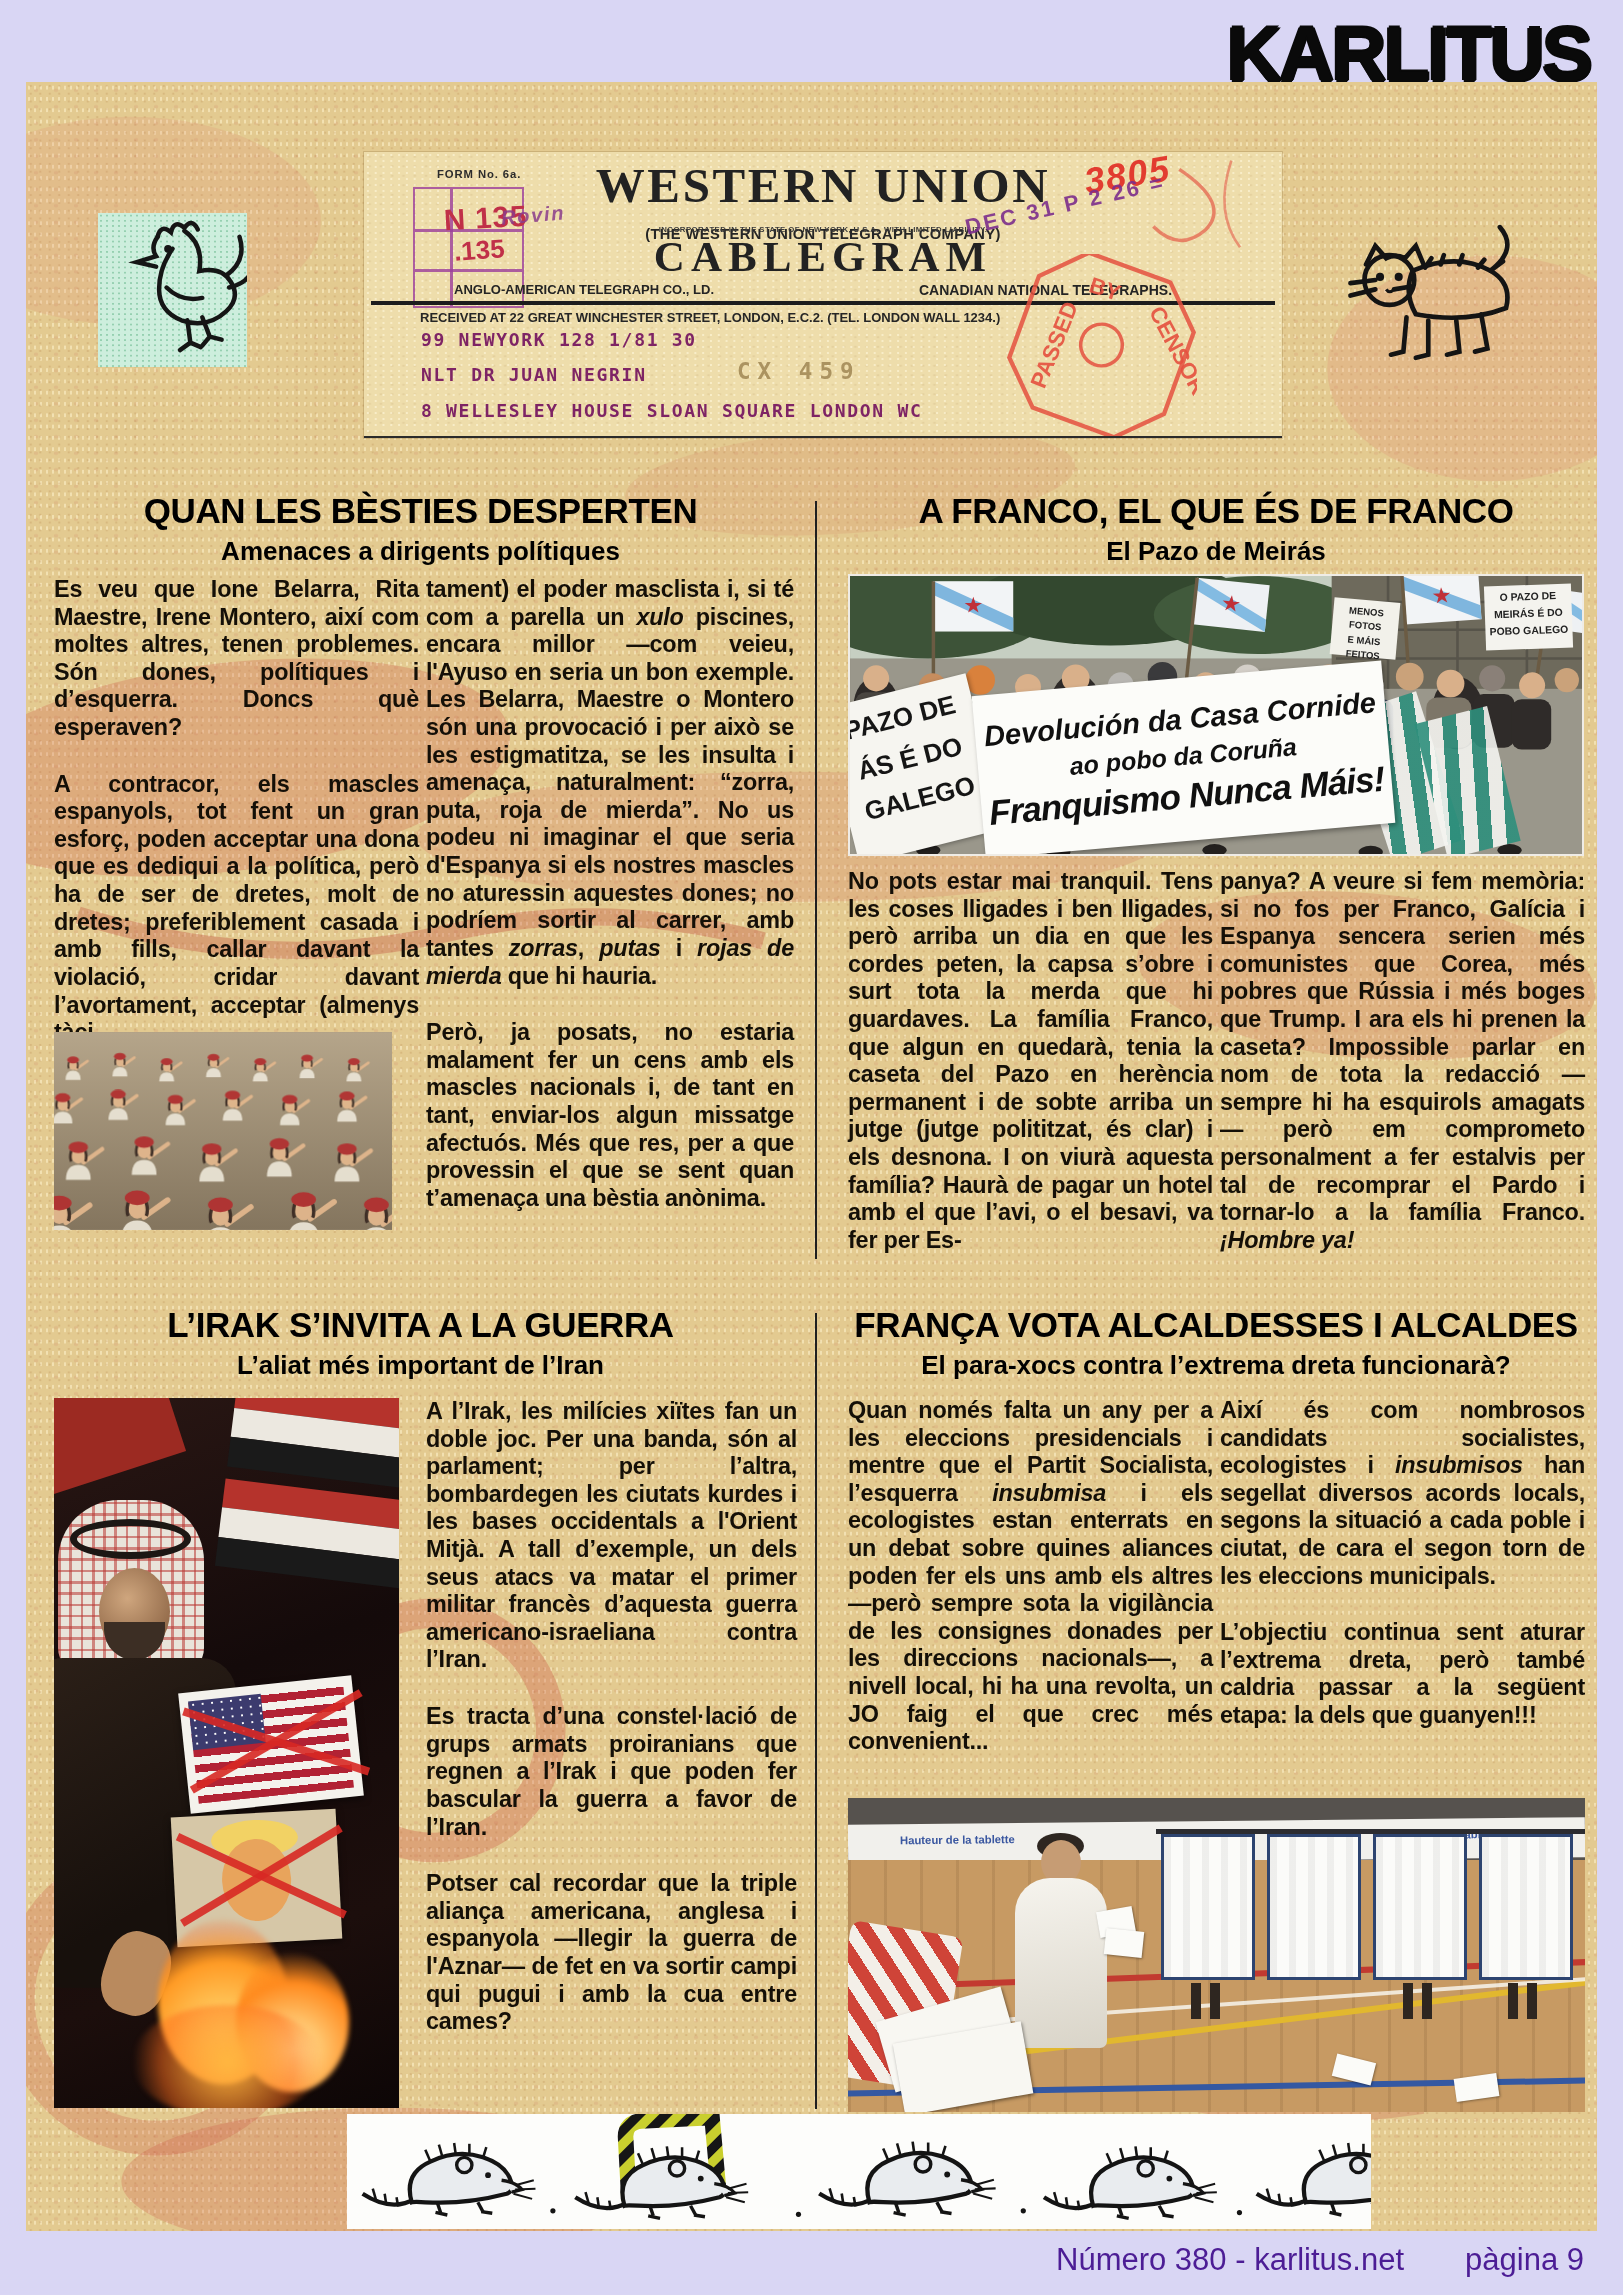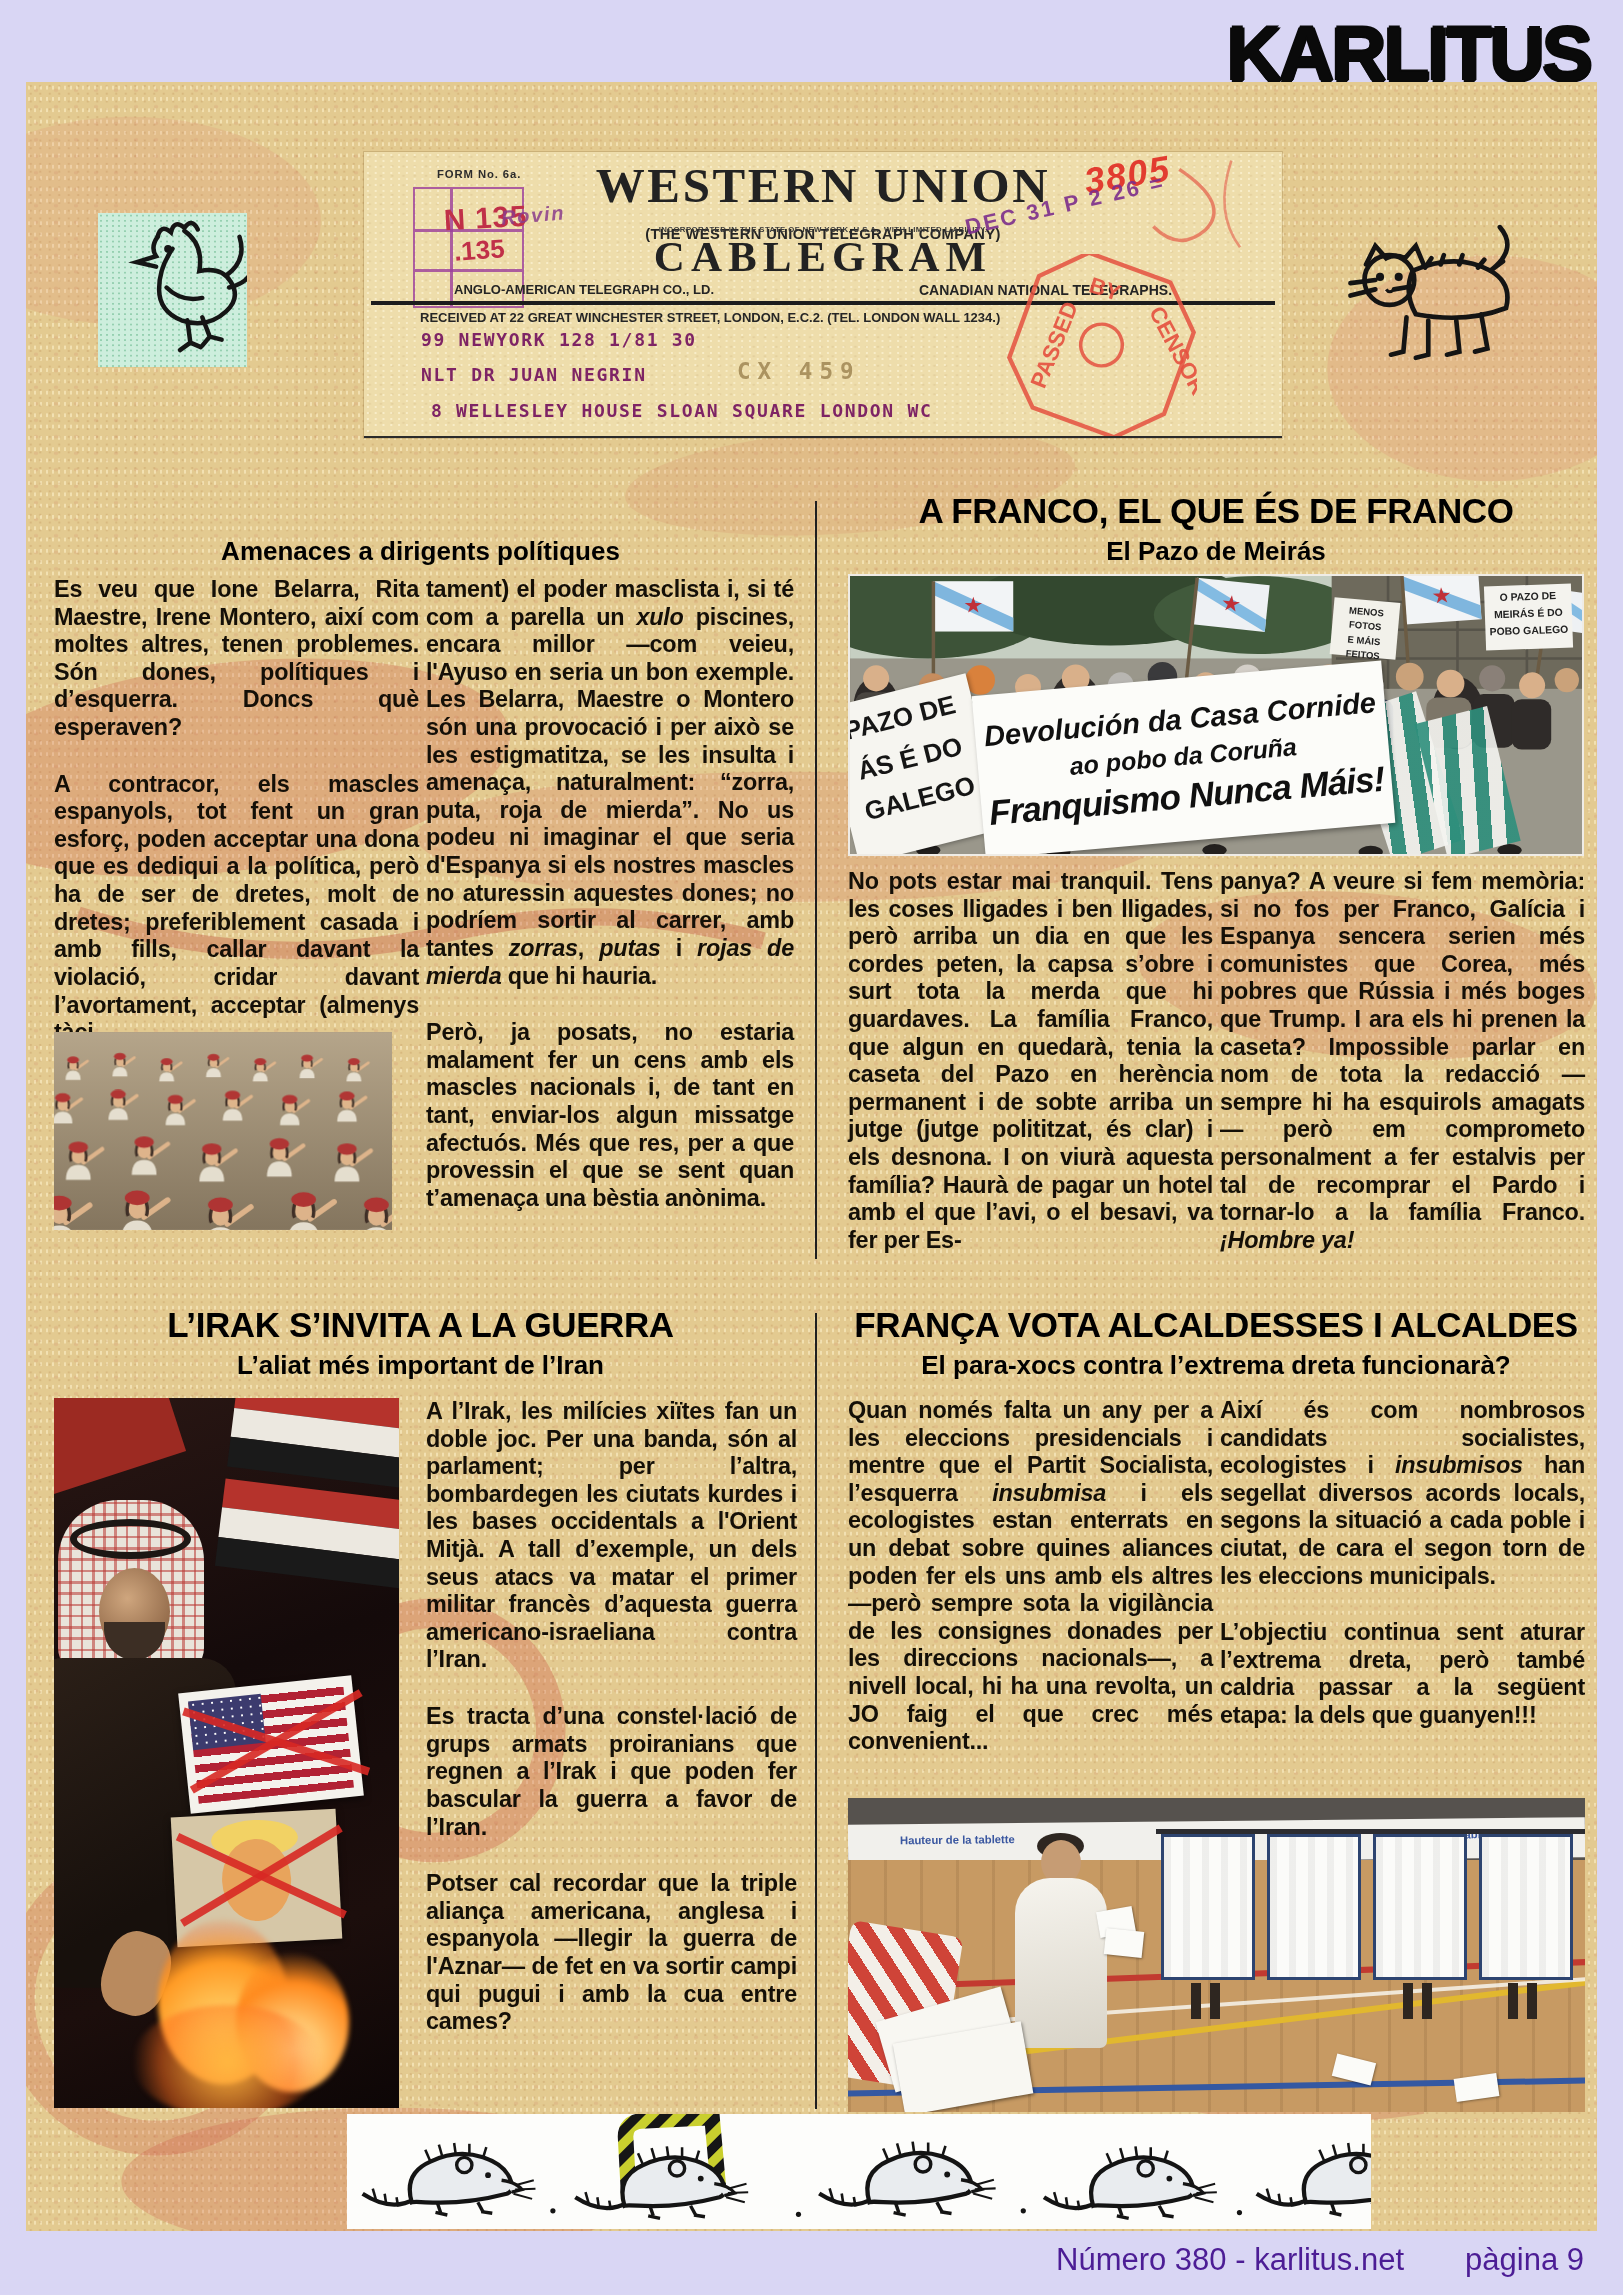--- a/index.html
+++ b/index.html
@@ -193,21 +193,21 @@
     <div class="wusub">(THE WESTERN UNION TELEGRAPH COMPANY)</div>
     <div class="fine">INCORPORATED IN THE STATE OF NEW YORK, U.S.A., WITH LIMITED LIABILITY.</div>
     <div class="scribble">Rovin</div>
     <div class="cable">CABLEGRAM</div>
     <div class="coleft">ANGLO-AMERICAN TELEGRAPH CO., LD.</div>
     <div class="coright">CANADIAN NATIONAL TELEGRAPHS.</div>
     <div class="rule"></div>
     <div class="received">RECEIVED AT 22 GREAT WINCHESTER STREET, LONDON, E.C.2. (TEL. LONDON WALL 1234.)</div>
     <div class="tw" style="left:57px;top:177px;">99 NEWYORK 128 1/81 30</div>
     <div class="tw" style="left:57px;top:212px;">NLT DR JUAN NEGRIN</div>
-    <div class="tw" style="left:67px;top:248px;">8 WELLESLEY HOUSE SLOAN SQUARE LONDON WC</div>
+    <div class="tw" style="left:57px;top:248px;">8 WELLESLEY HOUSE SLOAN SQUARE LONDON WC</div>
     <div class="cx">CX 459</div>
     <div class="rednum">3805</div>
     <div class="datestamp">DEC 31 P 2 26 =</div>
     <svg class="scrawl" width="304" height="104" viewBox="0 0 350 120">
       <path d="M240,20 q60,40 30,70 q-30,26 -60,-4" fill="none" stroke="rgba(226,70,55,.6)" stroke-width="4"></path>
       <path d="M300,10 q-20,60 10,100" fill="none" stroke="rgba(226,70,55,.5)" stroke-width="3"></path>
     </svg>
     <svg class="censor" width="191" height="182" viewBox="0 0 220 210">
       <g transform="rotate(20 110 105)" stroke="rgba(228,80,62,.85)" fill="none" stroke-width="5">
         <polygon points="60,10 160,10 205,55 205,155 160,200 60,200 15,155 15,55"></polygon>
@@ -249,20 +249,21 @@
       </g>
       <circle cx="27" cy="34" r="2.6" fill="#141414"></circle>
       <circle cx="39" cy="34" r="2.6" fill="#141414"></circle>
       <path d="M31,42 q2,3 5,0" fill="none" stroke="#141414" stroke-width="2"></path>
     </svg>
   </div>
 
   <div class="vdiv" style="top:501px;height:758px;"></div>
   <div class="vdiv" style="top:1313px;height:796px;"></div>
 
+  <div class="art-title" style="left:54px;top:493px;width:733px;">QUAN LES BÈSTIES DESPERTEN</div>
   <div class="art-sub" style="left:54px;top:538px;width:733px;">Amenaces a dirigents polítiques</div>
   <div class="body" style="left:54px;top:576px;width:365px;height:453px;">
     <p>Es veu que Ione Belarra, Rita Maestre, Irene Montero, així com moltes altres, tenen problemes. Són dones, polítiques i d’esquerra. Doncs què esperaven?</p>
     <p>A contracor, els mascles espanyols, tot fent un gran esforç, poden acceptar una dona que es dediqui a la política, però ha de ser de dretes, molt de dretes; preferiblement casada i amb fills, callar davant la violació, cridar davant l’avortament, acceptar (almenys tàci-</p>
   </div>
   <div class="body" style="left:426px;top:576px;width:368px;height:687px;">
     <p>tament) el poder masclista i, si té com a parella un <i>xulo</i> piscines, encara millor —com veieu, l'Ayuso en seria un bon exemple. Les Belarra, Maestre o Montero són una provocació i per això se les estigmatitza, se les insulta i amenaça, naturalment: “zorra, puta, roja de mierda”. No us podeu ni imaginar el que seria d'Espanya si els nostres mascles no aturessin aquestes dones; no podríem sortir al carrer, amb tantes <i>zorras</i>, <i>putas</i> i <i>rojas de mierda</i> que hi hauria.</p>
     <p>Però, ja posats, no estaria malament fer un cens amb els mascles nacionals i, de tant en tant, enviar-los algun missatge afectuós. Més que res, per a que provessin el que se sent quan t’amenaça una bèstia anònima.</p>
   </div>
 

